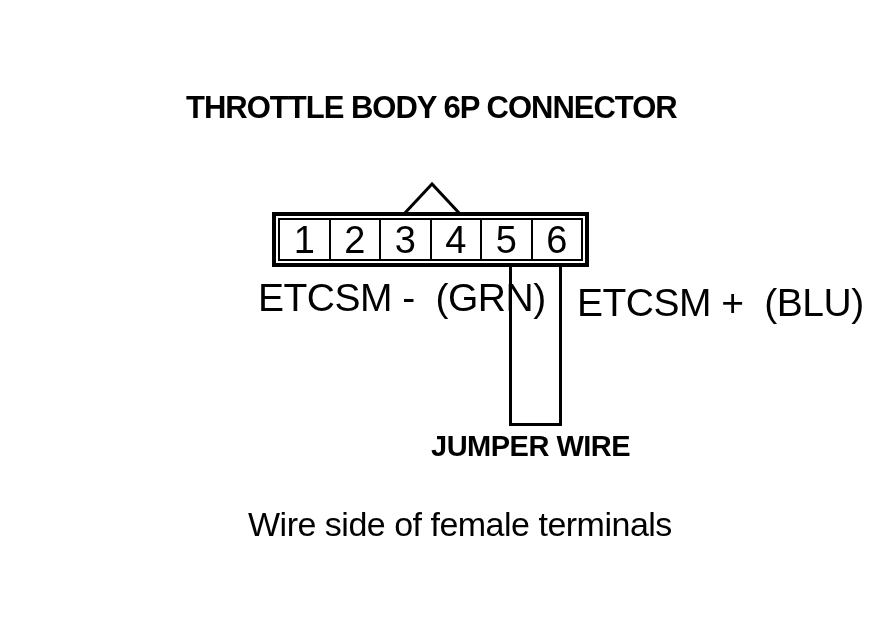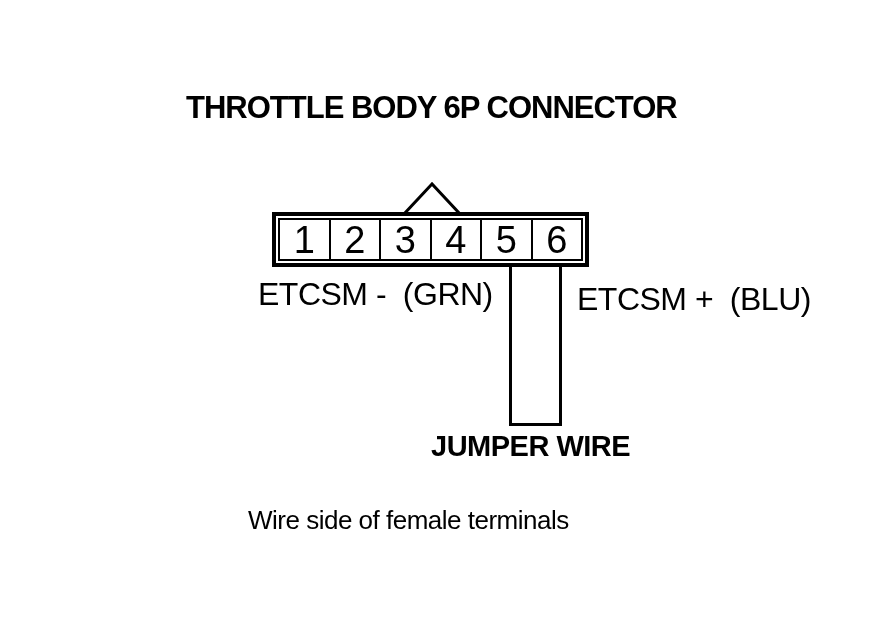--- a/index.html
+++ b/index.html
@@ -56,21 +56,21 @@
     display: flex;
     align-items: center;
     justify-content: center;
     font-size: 38px;
     line-height: 1;
     background: #ffffff;
   }
   .pin-cell:first-child { margin-left: 0; }
 
   .label {
-    font-size: 32px;
+    font-size: 39px;
     font-weight: 400;
     letter-spacing: -0.5px;
     white-space: pre;
     line-height: 1.1;
   }
   .label-etcsm-minus { left: 258px; top: 277px; }
   .label-etcsm-plus  { left: 577px; top: 282px; }
 
   .jumper-shape {
     left: 509px;
@@ -89,21 +89,21 @@
     top: 430px;
     font-size: 29px;
     font-weight: 700;
     letter-spacing: -0.5px;
     white-space: pre;
   }
 
   .caption {
     left: 248px;
     top: 505px;
-    font-size: 26px;
+    font-size: 34px;
     font-weight: 400;
     letter-spacing: -0.5px;
     white-space: pre;
   }
 </style>
 </head>
 <body>
 
 <div class="canvas">
 

